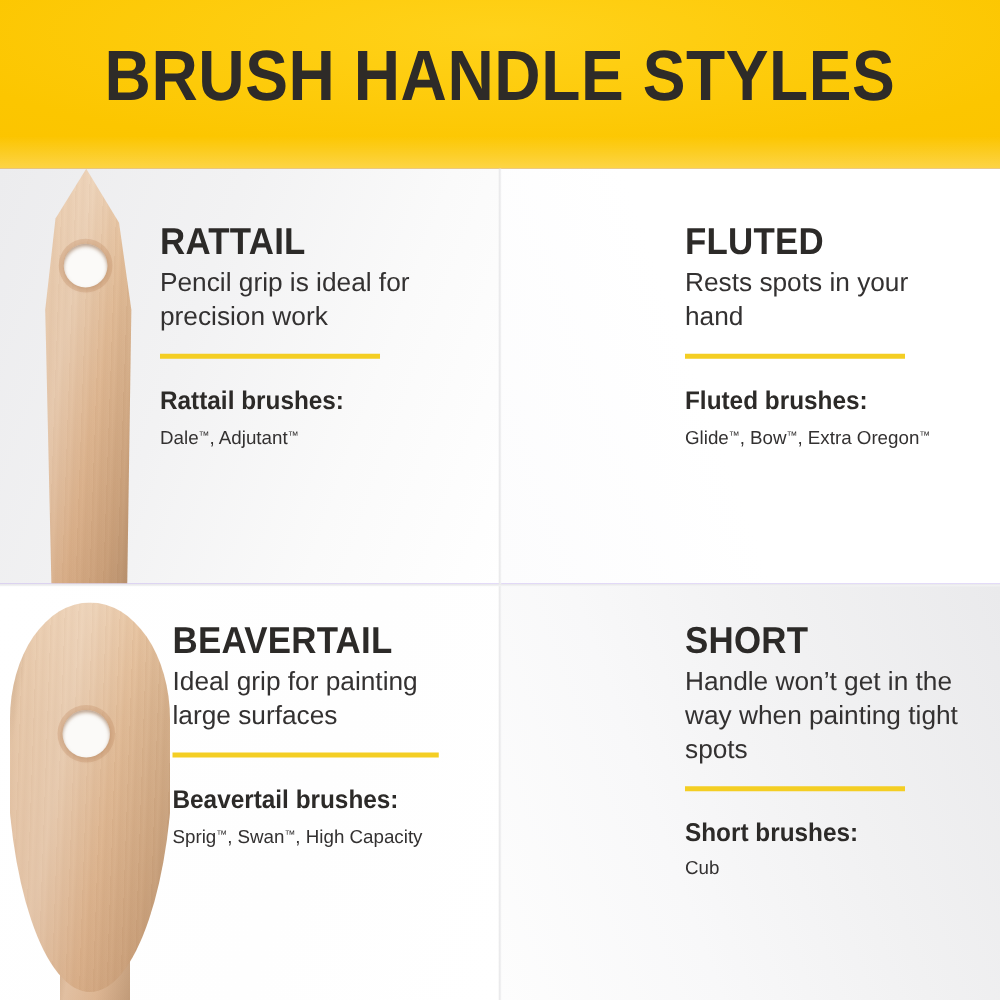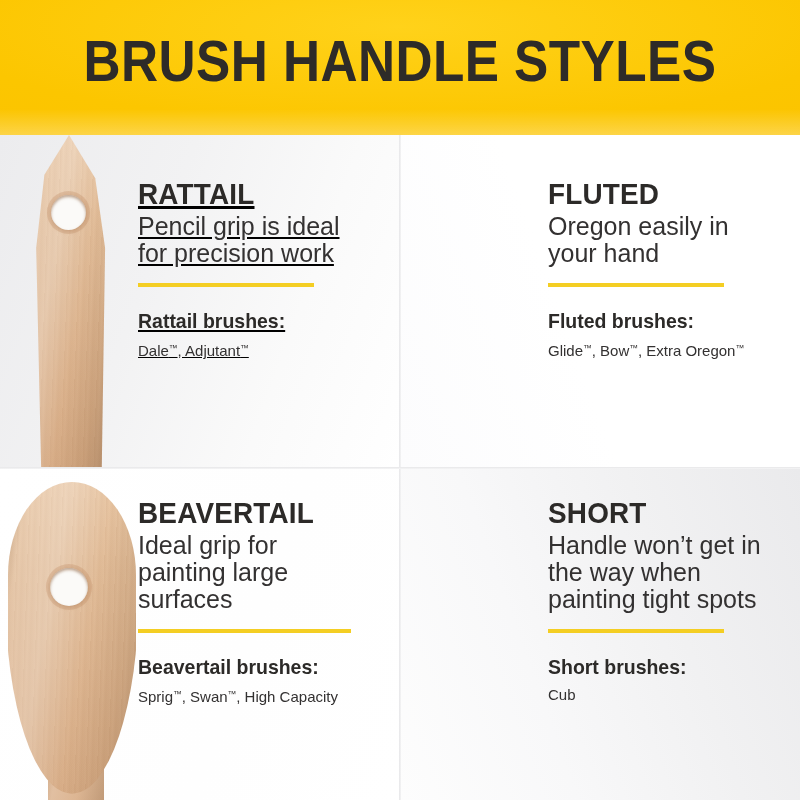--- a/index.html
+++ b/index.html
@@ -76,21 +76,21 @@
     font-size:30px;
     line-height:34px;
     color:#2C2A28;
     letter-spacing:0.2px;
     transform:scaleX(.93);
     transform-origin:0 50%;
     white-space:nowrap;
     margin:0 0 2px 0;
   }
   .style-desc{
-    font-size:25px;
+    font-size:21px;
     line-height:27px;
     color:#333131;
     font-weight:400;
     margin:0;
   }
   .accent-rule{
     height:4px;
     background:#F4CE23;
     margin:16px 0 21px 0;
   }
@@ -111,21 +111,21 @@
     color:#333131;
     margin:0;
   }
   .brushes-list sup, .tm{
     font-size:.58em;
     vertical-align:.52em;
     letter-spacing:0;
   }
 
   
-  .tl .txt{left:138px;top:42px;width:215px;text-decoration:underline;}
+  .tl .txt{left:128px;top:42px;width:215px;}
   .tl .accent-rule{width:176px;}
   .tr .txt{left:148px;top:42px;width:215px;}
   .tr .accent-rule{width:176px;}
   .bl .txt{left:138px;top:28px;width:222px;}
   .bl .accent-rule{width:213px;}
   .br .txt{left:148px;top:28px;width:235px;}
   .br .accent-rule{width:176px;}
 
   
   .handle{position:absolute;}
@@ -205,21 +205,21 @@
         <div class="accent-rule" style="background: rgb(244, 206, 35);"></div>
         <p class="brushes-label">Rattail brushes:</p>
         <p class="brushes-list">Dale<sup class="tm">™</sup>, Adjutant<sup class="tm">™</sup></p>
       </div>
     </div>
 
     <div class="cell tr">
 
       <div class="txt">
         <p class="style-name">FLUTED</p>
-        <p class="style-desc">Oregon easily in your hand</p>
+        <p class="style-desc">Rests spots in your hand</p>
         <div class="accent-rule" style="background: rgb(244, 206, 35);"></div>
         <p class="brushes-label">Fluted brushes:</p>
         <p class="brushes-list">Glide<sup class="tm">™</sup>, Bow<sup class="tm">™</sup>, Extra Oregon<sup class="tm">™</sup></p>
       </div>
     </div>
 
     <div class="cell br">
 
       <div class="txt">
         <p class="style-name">SHORT</p>

